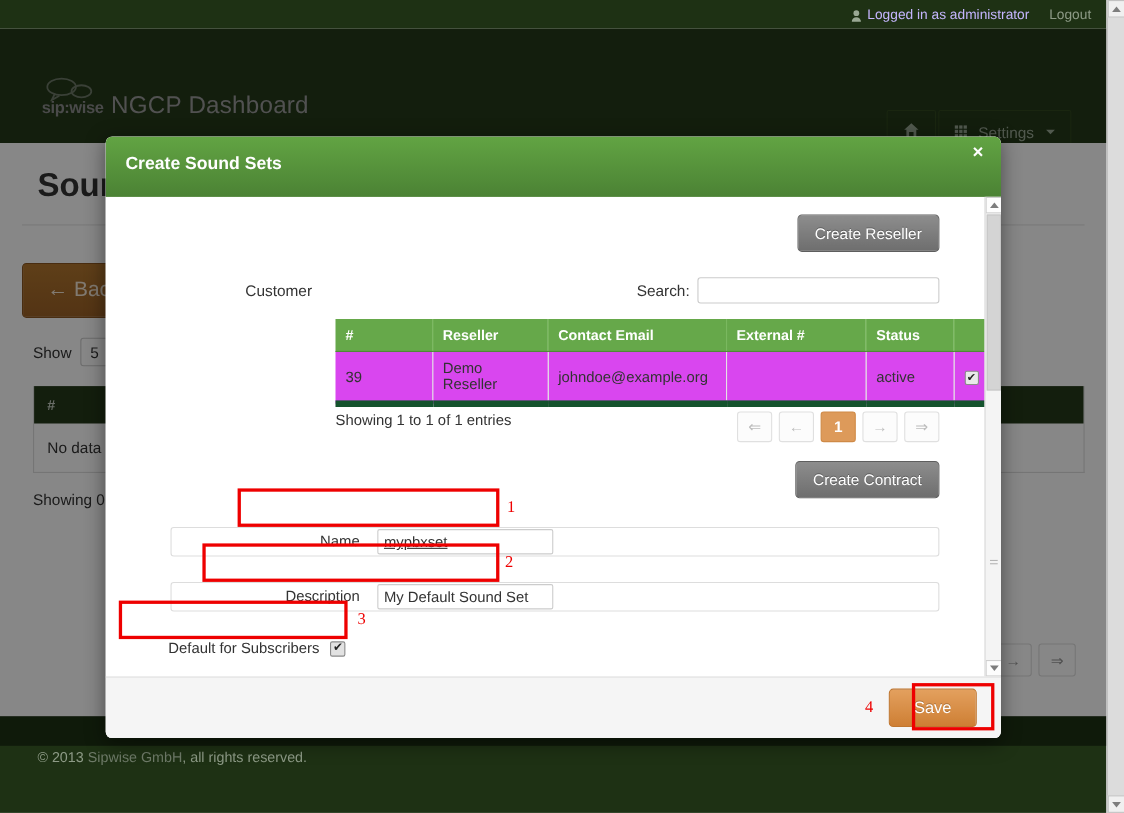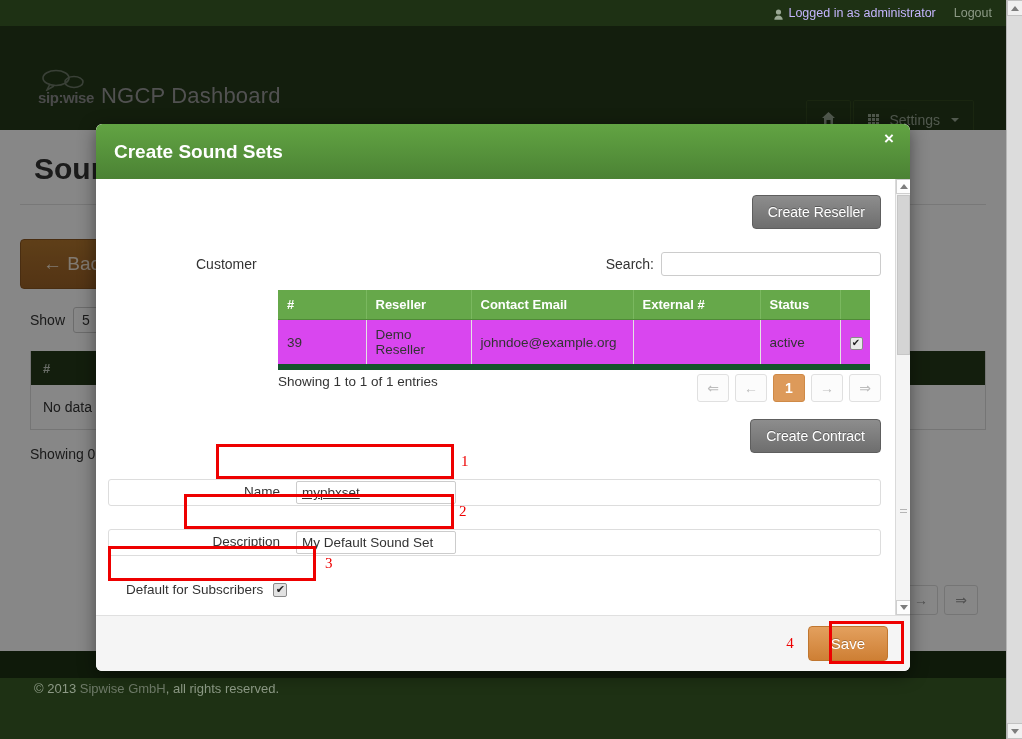--- a/index.html
+++ b/index.html
@@ -148,30 +148,30 @@
     width: 814px; height: 547px;
     background: #fff; border-radius: 6px;
     box-shadow: 0 4px 18px rgba(0,0,0,.45);
     overflow: hidden;
   }
   .modal-head {
     height: 55px; background: linear-gradient(#62a443,#4b8234);
     position: relative; border-radius: 6px 6px 0 0;
   }
   .modal-title {
-    color: #fff; font-size: 19px; font-weight: bold;
+    color: #fff; font-size: 16px; font-weight: bold;
     position: absolute; left: 18px; top: 17px;
   }
   .modal-x {
     position: absolute; right: 16px; top: 5px;
     color: #fff; font-size: 17px; font-weight: bold;
   }
   .modal-body {
     position: relative; height: 436px; background: #fff; overflow: hidden;
-    padding: 0 12px;
+    padding: 0 39px;
   }
   .btn-grey {
     background: linear-gradient(#8d8d8d,#6e6e6e);
     border: 1px solid #5e5e5e; color: #fff;
     font-size: 14px; padding: 8px 15px; border-radius: 4px;
     text-shadow: 0 -1px 0 rgba(0,0,0,.3);
   }
   .row-right { display: flex; justify-content: flex-end; }
   .cust-row {
     display: flex; align-items: center; margin-top: 23px;
@@ -215,21 +215,21 @@
     width: 32px; height: 28px; border: 1px solid #e0e0e0; border-radius: 3px;
     background: #fcfcfc; display: flex; align-items: center; justify-content: center;
     color: #bdbdbd; font-size: 14px;
   }
   .pgm.active {
     background: #dd9a5a; border-color: #cf8a47; color: #fff; font-weight: bold;
   }
   .contract-row { margin-top: 17px; display: flex; justify-content: flex-end; padding-right: 2px;}
 
   .field {
-    position: relative; margin-top: 24px; height: 27px;
+    position: relative; margin-top: 24px; height: 27px; margin-left: 20px;
   }
   .field-box {
     position: absolute; left: 0; top: 0; right: 2px; height: 27px;
     border: 1px solid #ddd; border-radius: 3px; background: #fff;
   }
   .field-label {
     position: absolute; top: 5px; font-size: 13.5px; color: #333;
     text-align: right;
   }
   .field-input {

